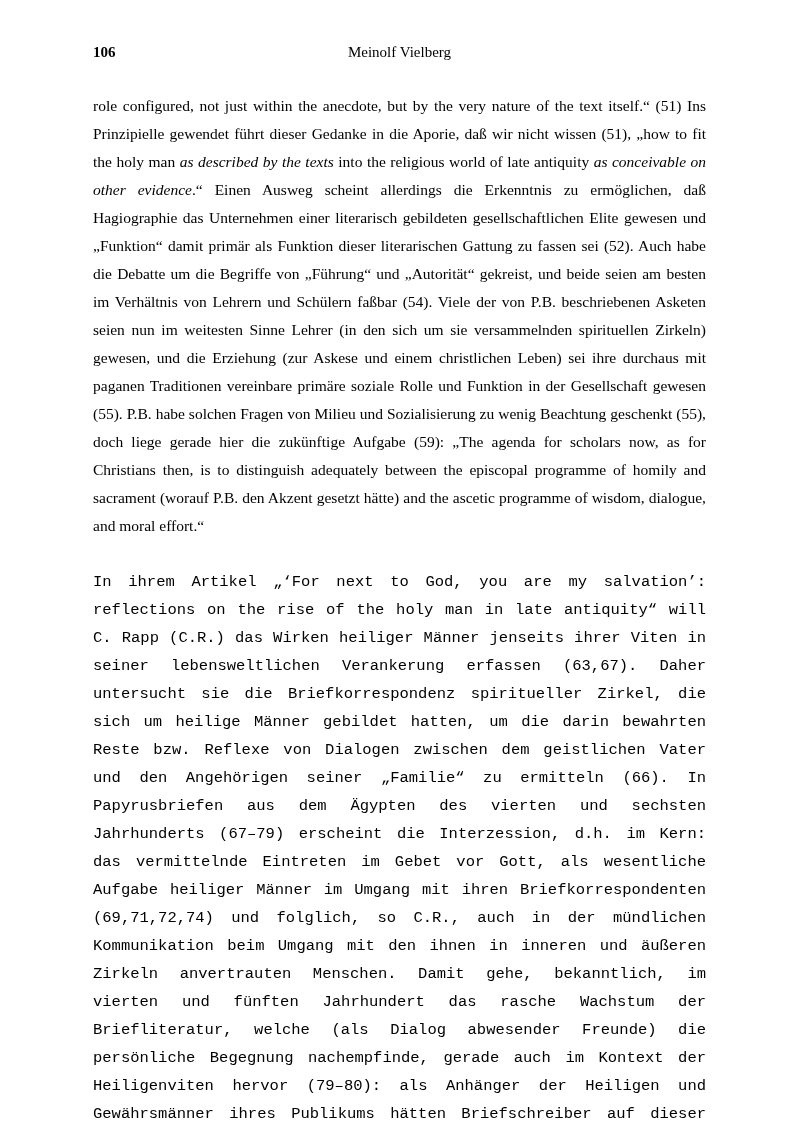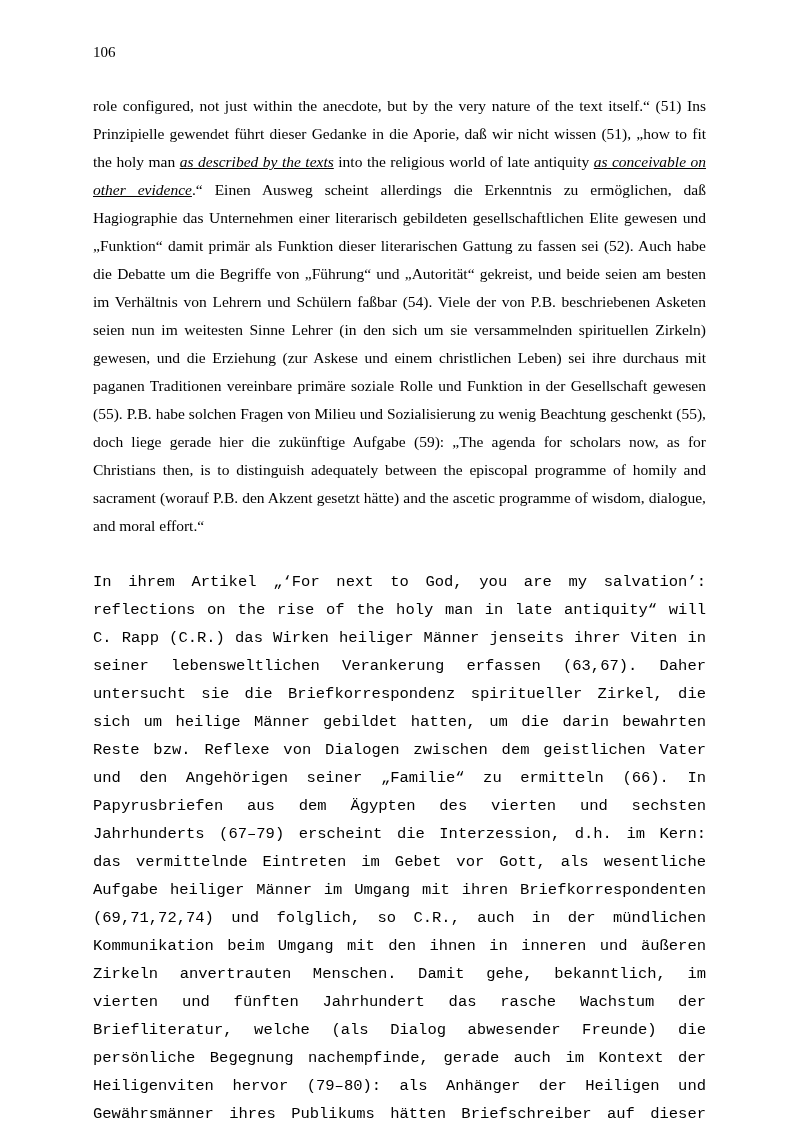--- a/index.html
+++ b/index.html
@@ -20,20 +20,21 @@
     .page-header {
       position: relative;
       height: 20px;
       margin-bottom: 28px;
       font-size: 15px;
     }
     .page-number {
       position: absolute;
       left: 0;
       top: 0;
+      font-weight: bold;
     }
     .running-head {
       position: absolute;
       left: 0;
       right: 0;
       top: 0;
       text-align: center;
     }
 
     .page-body p {
@@ -41,30 +42,30 @@
       line-height: 28px;
       text-align: justify;
       color: #000000;
     }
     .para-2 {
       margin-top: 28px;
       font-family: Liberation Mono, monospace;
     }
     .italic-seg {
       font-style: italic;
-      text-decoration: underline;
     }
   </style>
 </head>
 <body>
 
 <div class="page">
 
   <div class="page-header">
     <span class="page-number">106</span>
+    <span class="running-head">Meinolf Vielberg</span>
   </div>
 
   <div class="page-body">
 
     <p class="para-1"><span>role configured, not just within the anecdote, but by the very nature of the text itself.“ (51) Ins Prinzipielle gewendet führt dieser Gedanke in die Aporie, daß wir nicht wissen (51), „how to fit the holy man </span><em class="italic-seg">as described by the texts</em><span> into the religious world of late antiquity </span><em class="italic-seg">as conceivable on other evidence</em><span>.“ Einen Ausweg scheint allerdings die Erkenntnis zu ermöglichen, daß Hagiographie das Unternehmen einer literarisch gebildeten gesellschaftlichen Elite gewesen und „Funktion“ damit primär als Funktion dieser literarischen Gattung zu fassen sei (52). Auch habe die Debatte um die Begriffe von „Führung“ und „Autorität“ gekreist, und beide seien am besten im Verhältnis von Lehrern und Schülern faßbar (54). Viele der von P.B. beschriebenen Asketen seien nun im weitesten Sinne Lehrer (in den sich um sie versammelnden spirituellen Zirkeln) gewesen, und die Erziehung (zur Askese und einem christlichen Leben) sei ihre durchaus mit paganen Traditionen vereinbare primäre soziale Rolle und Funktion in der Gesellschaft gewesen (55). P.B. habe solchen Fragen von Milieu und Sozialisierung zu wenig Beachtung geschenkt (55), doch liege gerade hier die zukünftige Aufgabe (59): „The agenda for scholars now, as for Christians then, is to distinguish adequately between the episcopal programme of homily and sacrament (worauf P.B. den Akzent gesetzt hätte) and the ascetic programme of wisdom, dialogue, and moral effort.“</span></p>
 
     <p class="para-2"><span>In ihrem Artikel „‘For next to God, you are my salvation’: reflections on the rise of the holy man in late antiquity“ will C. Rapp (C.R.) das Wirken heiliger Männer jenseits ihrer Viten in seiner lebensweltlichen Verankerung erfassen (63,67). Daher untersucht sie die Briefkorrespondenz spiritueller Zirkel, die sich um heilige Männer gebildet hatten, um die darin bewahrten Reste bzw. Reflexe von Dialogen zwischen dem geistlichen Vater und den Angehörigen seiner „Familie“ zu ermitteln (66). In Papyrusbriefen aus dem Ägypten des vierten und sechsten Jahrhunderts (67–79) erscheint die Interzession, d.h. im Kern: das vermittelnde Eintreten im Gebet vor Gott, als wesentliche Aufgabe heiliger Männer im Umgang mit ihren Briefkorrespondenten (69,71,72,74) und folglich, so C.R., auch in der mündlichen Kommunikation beim Umgang mit den ihnen in inneren und äußeren Zirkeln anvertrauten Menschen. Damit gehe, bekanntlich, im vierten und fünften Jahrhundert das rasche Wachstum der Briefliteratur, welche (als Dialog abwesender Freunde) die persönliche Begegnung nachempfinde, gerade auch im Kontext der Heiligenviten hervor (79–80): als Anhänger der Heiligen und Gewährsmänner ihres Publikums hätten Briefschreiber auf dieser nachgeordneten Ebene die (Doppel-)Rolle von Vermittlern zwischen heiligen Männern und ihrer spirituellen (Zweit-)„Familie“ der sie bewundernden Mit- und Nachwelt übernommen</span></p>
 
   </div>
 

